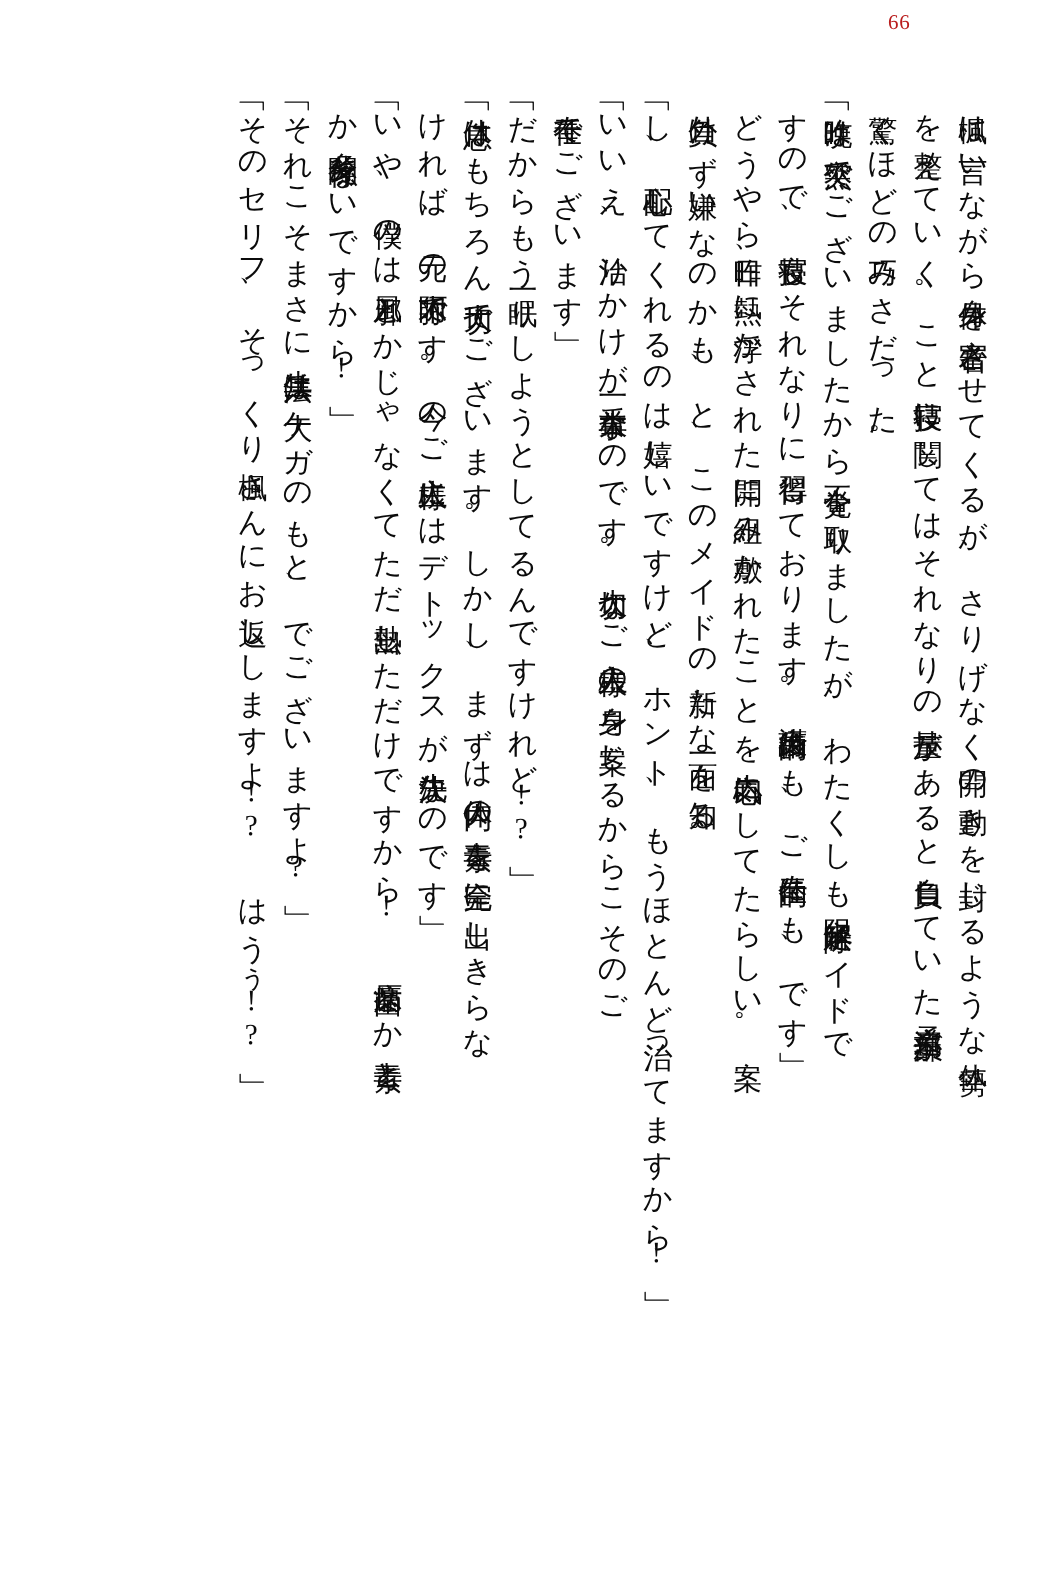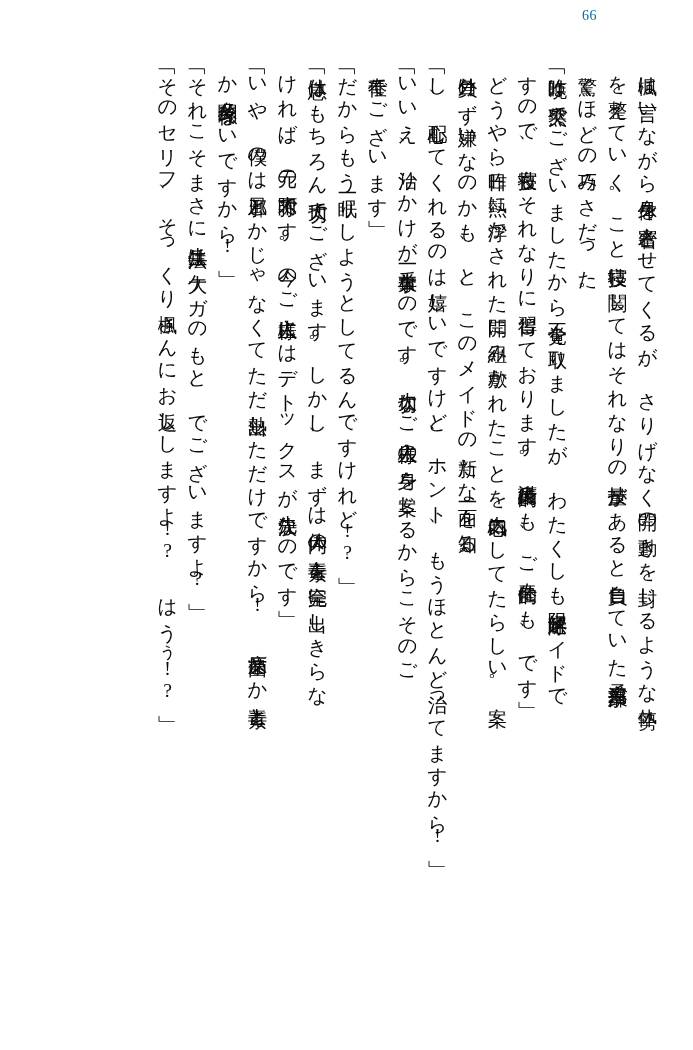--- a/index.html
+++ b/index.html
@@ -17,24 +17,24 @@
   }
   .page {
     position: relative;
     width: 693px;
     height: 1050px;
     box-sizing: border-box;
   }
   .page-number {
     position: absolute;
     top: 8px;
-    right: 96px;
+    right: 86px;
     font-size: 14px;
     letter-spacing: 0.5px;
-    color: #0369a1;
+    color: #b91c1c;
     font-family: "Liberation Serif", "DejaVu Serif", serif;
   }
   .text-body {
     position: absolute;
     top: 62px;
     left: 34px;
     right: 36px;
     height: 920px;
     display: flex;
     flex-direction: row-reverse;

